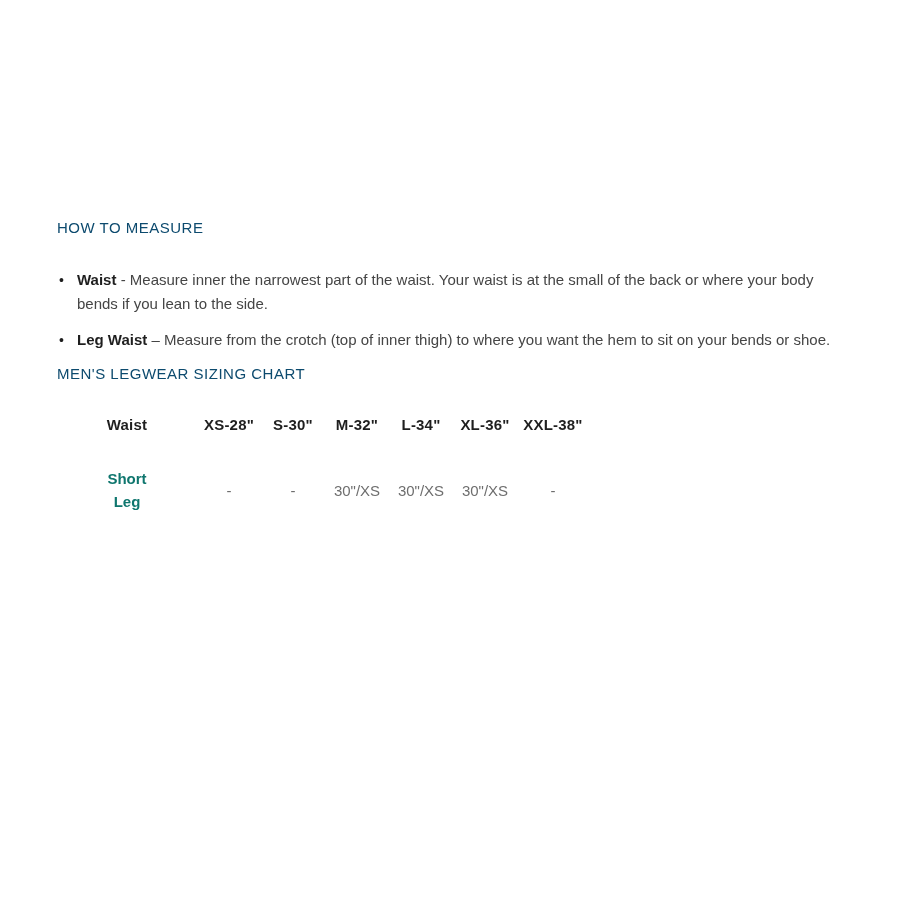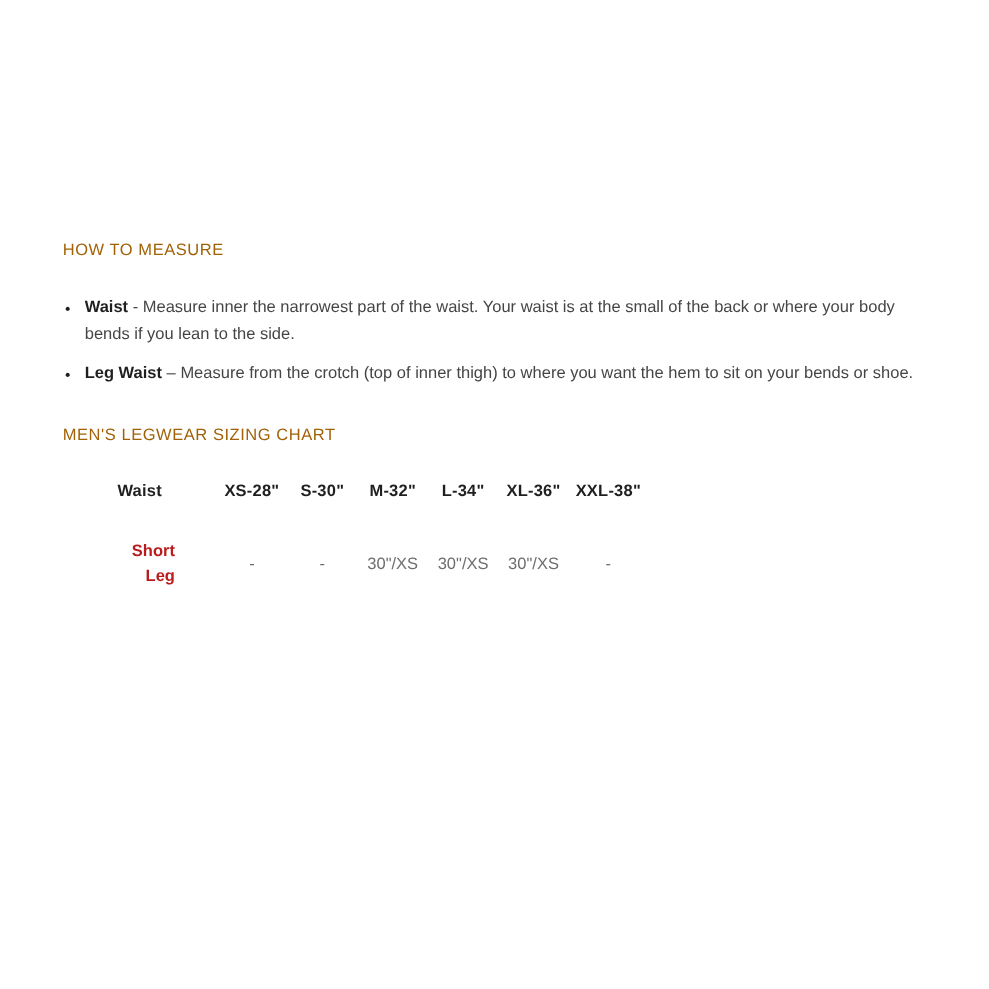--- a/index.html
+++ b/index.html
@@ -24,21 +24,21 @@
     font-weight: 700;
     letter-spacing: 0.4px;
     color: #1f1f1f;
   }
   .section-heading {
     margin: 32px 0 0 0;
     font-size: 15px;
     line-height: 16px;
     font-weight: 400;
     letter-spacing: 0.5px;
-    color: #a16207;
+    color: #0c4a6e;
   }
   ul.measure-list {
     list-style: none;
     margin: 32px 0 0 0;
     padding: 0;
   }
   .measure-list li {
     position: relative;
     padding-left: 20px;
     max-width: 772px;
@@ -55,21 +55,21 @@
     left: 2px;
     top: 0;
     color: #1f1f1f;
     font-size: 14px;
   }
   .measure-list .term {
     font-weight: 700;
     color: #1f1f1f;
   }
   .chart-heading {
-    margin-top: 36px;
+    margin-top: 14px;
   }
   table.size-table {
     border-collapse: collapse;
     margin-top: 32px;
     border: none;
   }
   .size-table th, .size-table td {
     padding: 0;
     border: none;
     text-align: center;
@@ -82,22 +82,21 @@
     font-weight: 700;
     color: #1f1f1f;
     letter-spacing: 0.2px;
   }
   .size-table tbody td {
     height: 76px;
     vertical-align: middle;
   }
   .size-table td.row-label {
     font-weight: 700;
-    color: #b91c1c;
-    text-align: right;
+    color: #0f766e;
   }
   .size-table td.row-label .label-inner {
     max-width: 64px;
     margin: 0 auto;
     line-height: 23px;
   }
   .size-table td.value {
     color: #6e6e6e;
   }
   col.col-label { width: 140px; }

